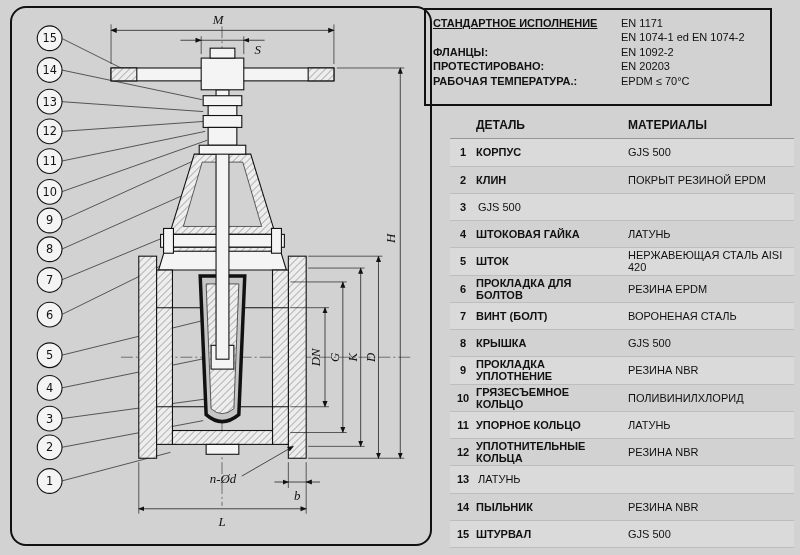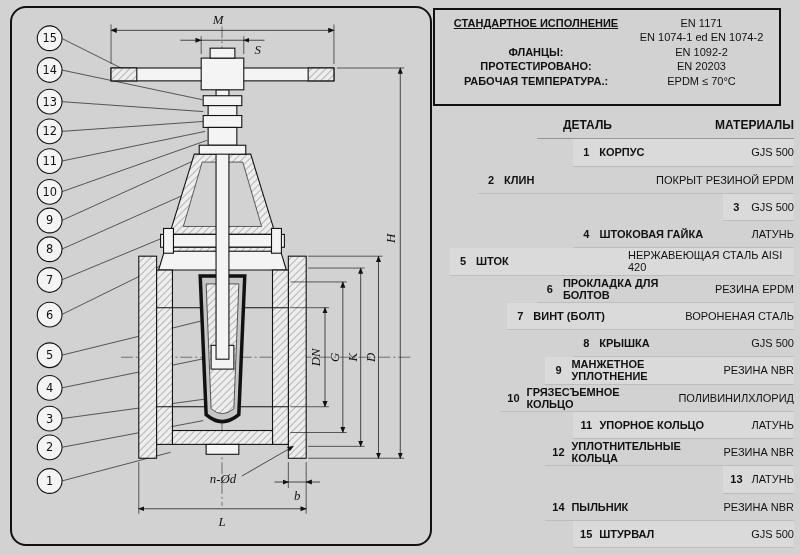--- a/index.html
+++ b/index.html
@@ -21,32 +21,32 @@
   .lnonly { fill:none; stroke:#111; stroke-width:1.1; }
   .thin { stroke:#222; stroke-width:0.7; fill:none; }
   .dim  { stroke:#222; stroke-width:0.8; fill:none; }
   .cl   { stroke:#555; stroke-width:0.8; fill:none; stroke-dasharray:12 3 2 3; }
   .leaders { stroke:#333; stroke-width:0.8; fill:none; }
   .dimtxt { font:italic 13px "Liberation Serif","DejaVu Serif",serif; fill:#111; }
   .callout-num { font:11.5px "DejaVu Sans",sans-serif; fill:#111; }
 
   
   .spec-box {
-    position:absolute; left:433px; top:8px; width:348px; height:98px;
-    border:2px solid #111; box-sizing:border-box; padding:6px 6px 0 7px;text-align:center;
+    position:absolute; left:424px; top:8px; width:348px; height:98px;
+    border:2px solid #111; box-sizing:border-box; padding:6px 6px 0 7px;
   }
   .spec-row { display:flex; font-size:11px; line-height:14.4px; }
   .spec-label { width:188px; font-weight:700; flex:none; }
   .spec-label.u { text-decoration:underline; }
   .spec-value { flex:1; }
 
   
   .parts-table {
     position:absolute; left:450px; top:112px; width:344px; height:436px;
-    display:flex; flex-direction:column;align-items:flex-end;
+    display:flex; flex-direction:column;
   }
   .pt-header, .pt-row {
     flex:1 1 0; display:flex; align-items:center;
     border-bottom:1px solid #bdbdbd; font-size:11px; line-height:12px;
   }
   .pt-header { border-bottom:1px solid #969696; }
   .pt-row:nth-of-type(even) { background:#dadada; }
   .pt-num { width:26px; flex:none; text-align:center; font-weight:700; }
   .pt-name { width:142px; flex:none; font-weight:700; padding-right:8px; }
   .pt-mat { flex:1; padding-left:2px; }
@@ -338,21 +338,21 @@
     <span class="pt-name">ВИНТ (БОЛТ)</span>
     <span class="pt-mat">ВОРОНЕНАЯ СТАЛЬ</span>
   </div>
   <div class="pt-row">
     <span class="pt-num">8</span>
     <span class="pt-name">КРЫШКА</span>
     <span class="pt-mat">GJS 500</span>
   </div>
   <div class="pt-row">
     <span class="pt-num">9</span>
-    <span class="pt-name">МАНЖЕТНОЕ УПЛОТНЕНИЕ</span>
+    <span class="pt-name">ПРОКЛАДКА УПЛОТНЕНИЕ</span>
     <span class="pt-mat">РЕЗИНА NBR</span>
   </div>
   <div class="pt-row">
     <span class="pt-num">10</span>
     <span class="pt-name">ГРЯЗЕСЪЕМНОЕ КОЛЬЦО</span>
     <span class="pt-mat">ПОЛИВИНИЛХЛОРИД</span>
   </div>
   <div class="pt-row">
     <span class="pt-num">11</span>
     <span class="pt-name">УПОРНОЕ КОЛЬЦО</span>

